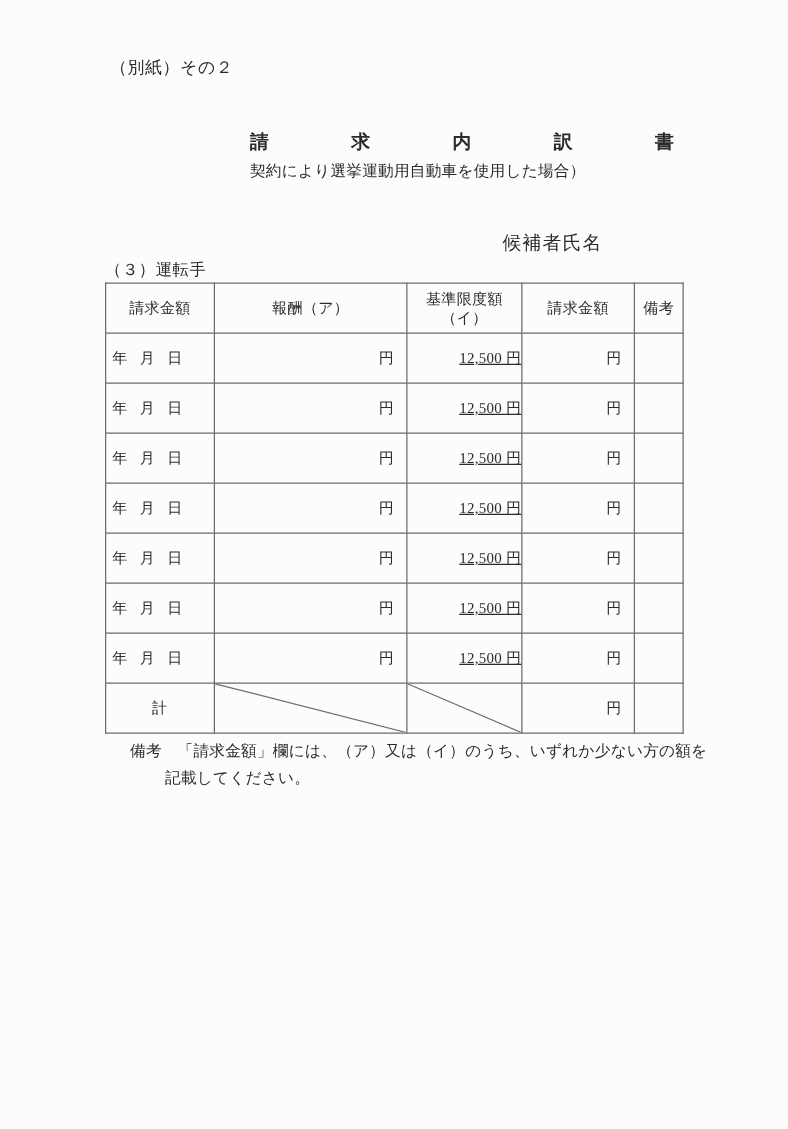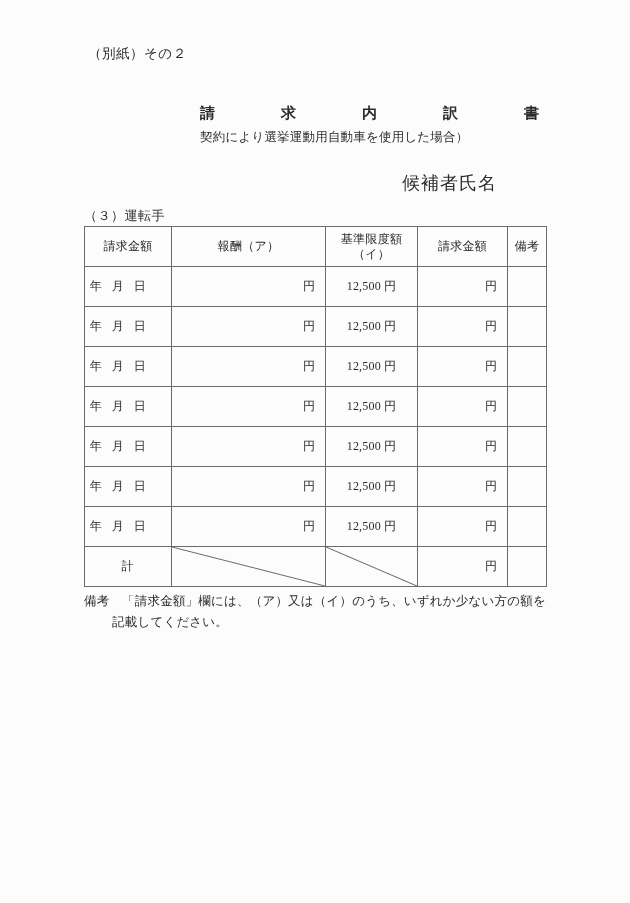--- a/index.html
+++ b/index.html
@@ -50,22 +50,22 @@
     font-size: 12.5px;
     line-height: 17px;
     white-space: nowrap;
     letter-spacing: 0.2px;
   }
 
   
   .candidate-name {
     position: absolute;
     left: 402px;
-    top: 171px;
-    font-size: 18px;
+    top: 185px;
+    font-size: 15px;
     letter-spacing: 1px;
     white-space: nowrap;
   }
 
   
   .section-heading {
     position: absolute;
     left: 84px;
     top: 207px;
     font-size: 13px;
@@ -120,22 +120,23 @@
     width: 66px;
     display: flex;
     justify-content: space-around;
     align-items: center;
   }
   .cell-yen-right {
     text-align: right;
     padding-right: 10px !important;
   }
   .cell-center {
-    text-align: center;
+    text-align: right;
     letter-spacing: 0.2px;
+    text-decoration: underline;
   }
   .cell-blank { }
 
   
   .total-row td { height: 34px; }
   .cell-total-label {
     text-align: center;
     letter-spacing: 1px;
   }
   .struck {
@@ -147,21 +148,21 @@
     width: 100%;
     height: 100%;
     position: absolute;
     left: 0;
     top: 0;
   }
 
   
   .footnote {
     position: absolute;
-    left: 84px;
+    left: 104px;
     top: 591px;
     width: 470px;
     font-size: 12.5px;
     line-height: 21px;
     letter-spacing: 0.2px;
   }
   .footnote-line2 {
     padding-left: 28px;
   }
 </style>

